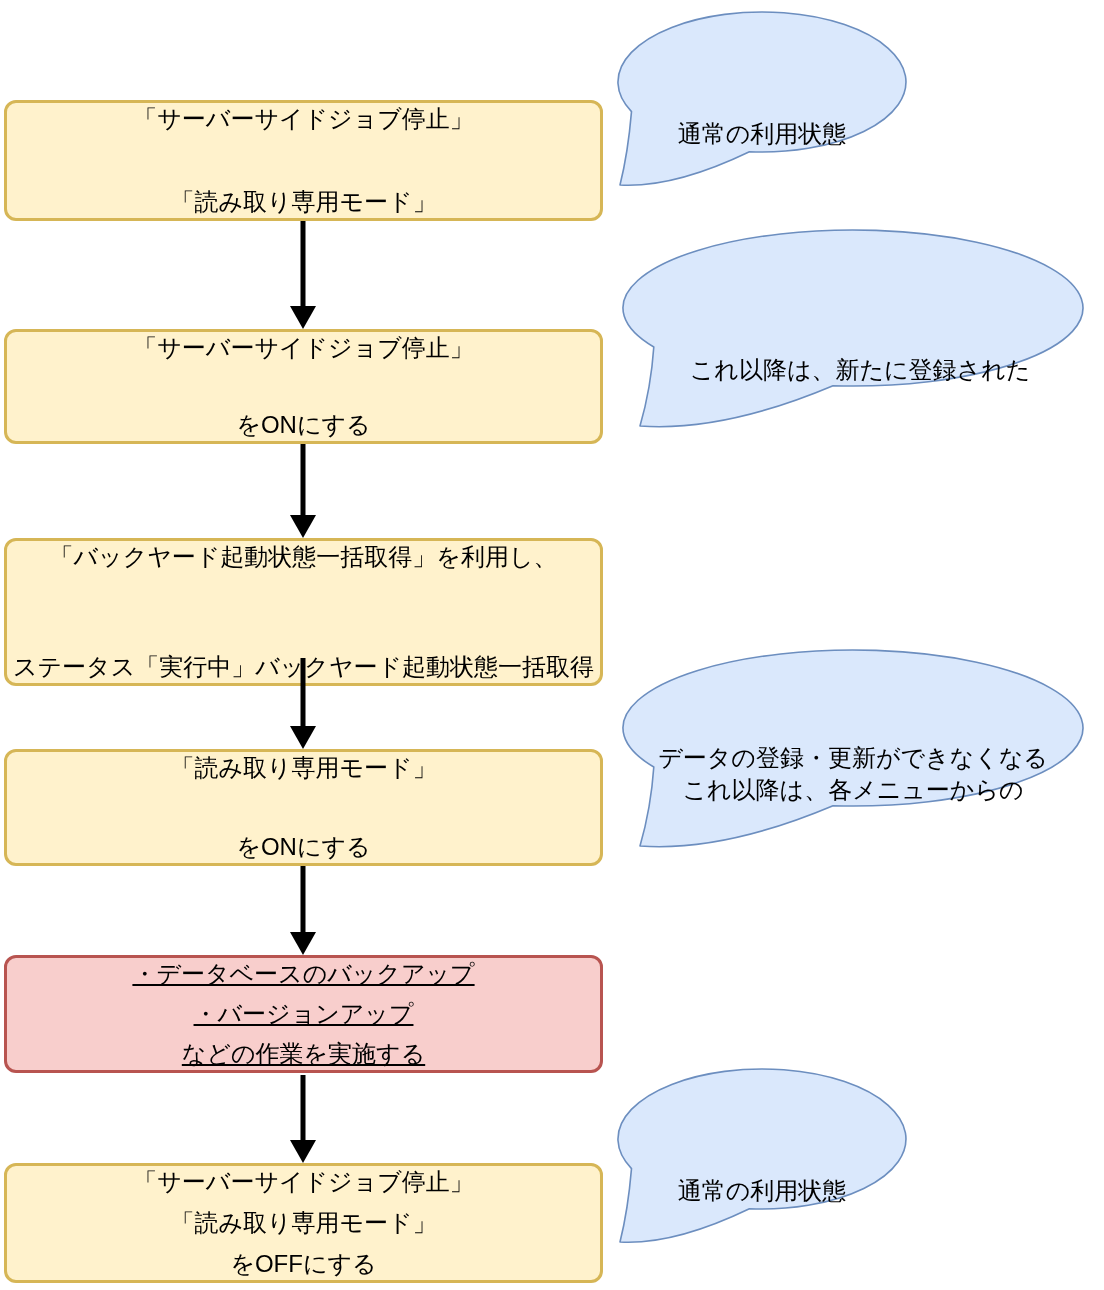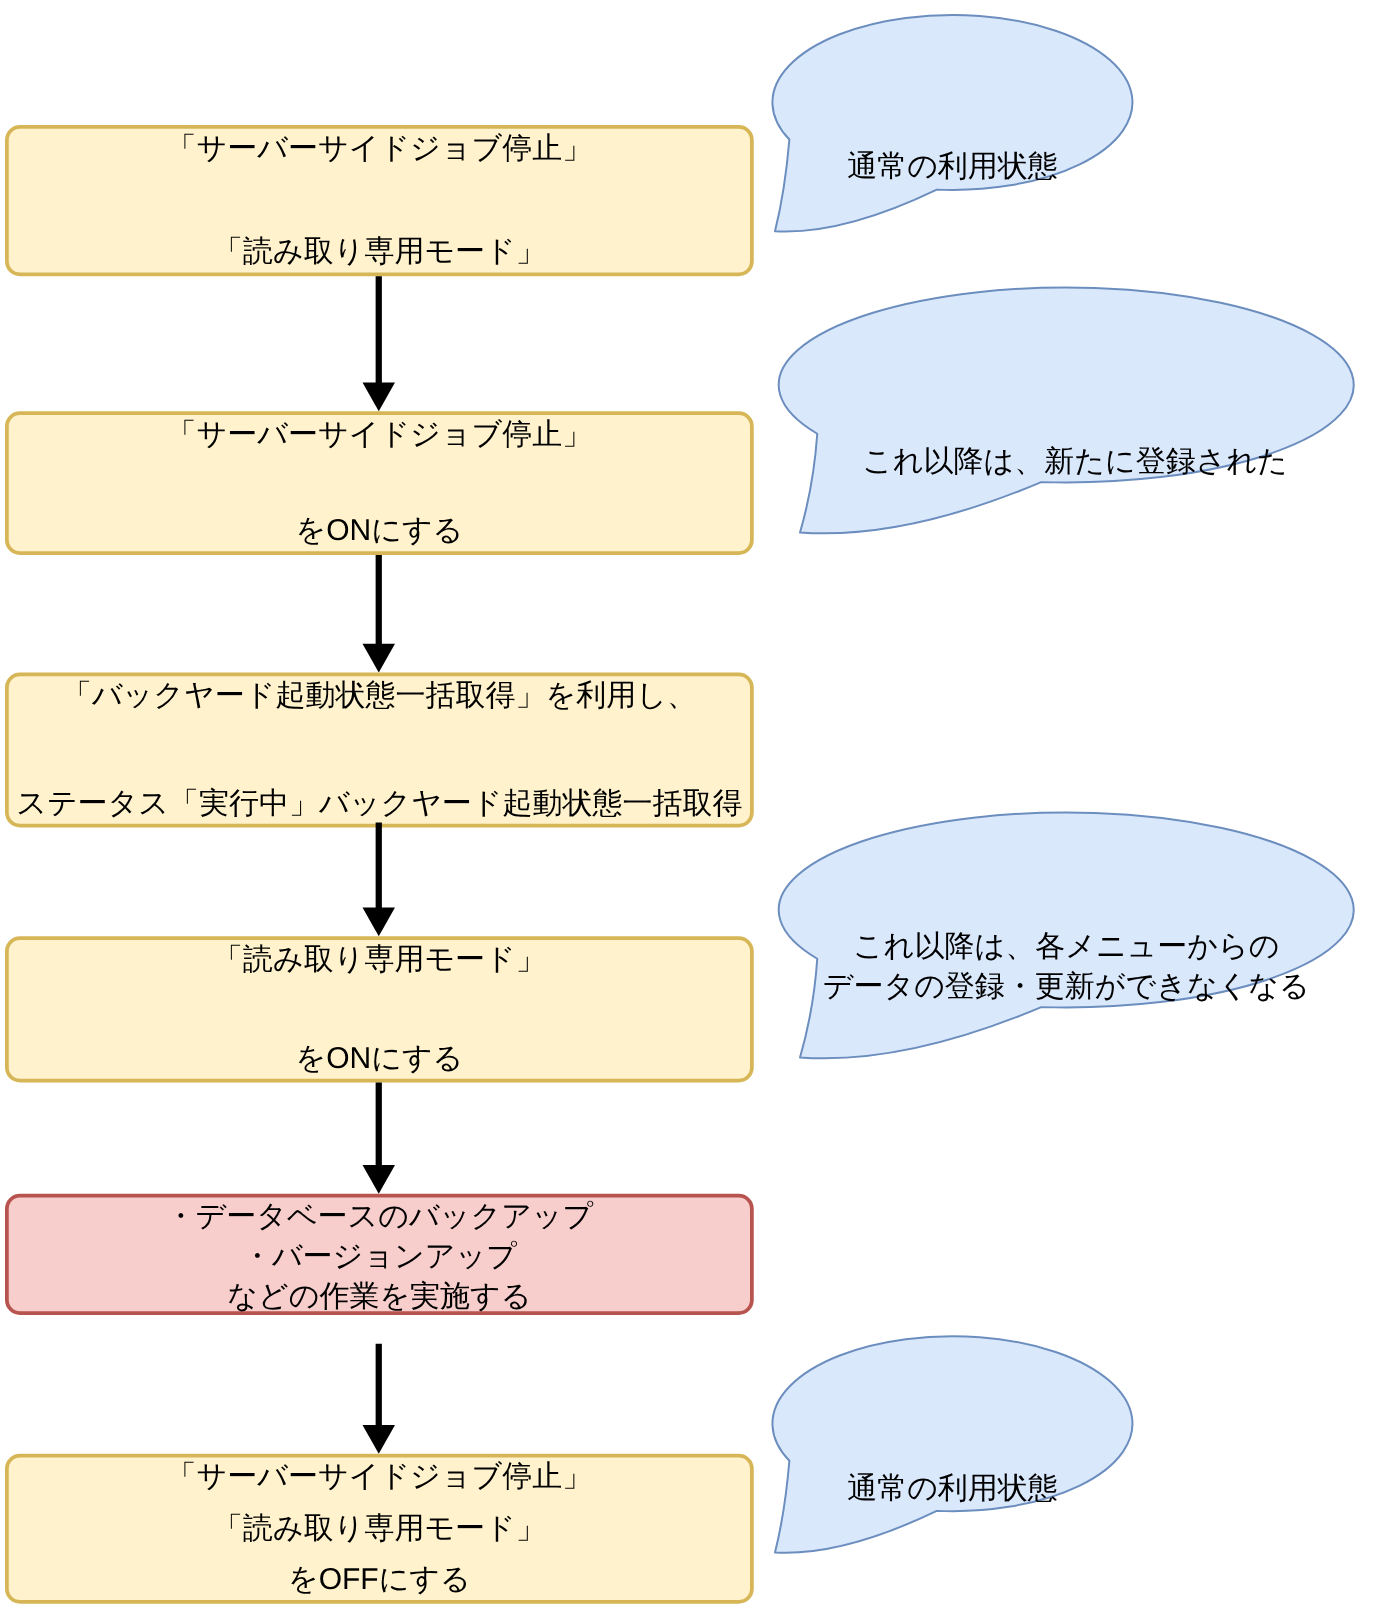--- a/index.html
+++ b/index.html
@@ -39,23 +39,23 @@
     text-align: center;
     font-size: 24px;
     line-height: 32px;
   }
   .step.warning {
     background: var(--warning-fill);
     border-color: var(--warning-border);
   }
   .s1 { top: 100px;  height: 121px; }
   .s2 { top: 329px;  height: 115px; }
-  .s3 { top: 538px;  height: 124px; }
+  .s3 { top: 538px;  height: 148px; }
   .s4 { top: 749px;  height: 117px; }
-  .s5 { top: 955px;  height: 97px; }
+  .s5 { top: 955px;  height: 118px; text-decoration: underline; }
   .s6 { top: 1163px; height: 120px; }
   .step .line { display: block; white-space: nowrap; }
   
   .arrow {
     position: absolute;
     left: 290px;
     width: 26px;
   }
   .a1 { top: 221px;  height: 108px; }
   .a2 { top: 444px;  height: 94px; }
@@ -182,22 +182,22 @@
     <path d="M 40.8,119 A 230 78 0 1 1 220,157.7 Q 110,204 27,198 Q 38,160 40.8,119 Z"></path>
   </svg>
   <div class="callout-text c2-text">
     <span class="line">これ以降は、新たに登録された</span>
   </div>
 
   <svg class="callout-svg c3-svg" width="478" height="210" viewBox="0 0 478 210">
     <path d="M 40.8,119 A 230 78 0 1 1 220,157.7 Q 110,204 27,198 Q 38,160 40.8,119 Z"></path>
   </svg>
   <div class="callout-text c3-text">
+    <span class="line">データの登録・更新ができなくなる</span>
     <span class="line">これ以降は、各メニューからの</span>
-    <span class="line">データの登録・更新ができなくなる</span>
   </div>
 
   <svg class="callout-svg c4-svg" width="305" height="190" viewBox="0 0 305 190">
     <path d="M 21.5,103.6 A 144 70 0 1 1 139.4,143.7 Q 64,180 10,177 Q 18,145 21.5,103.6 Z"></path>
   </svg>
   <div class="callout-text c4-text">
     <span class="line">通常の利用状態</span>
   </div>
 
 </div>

